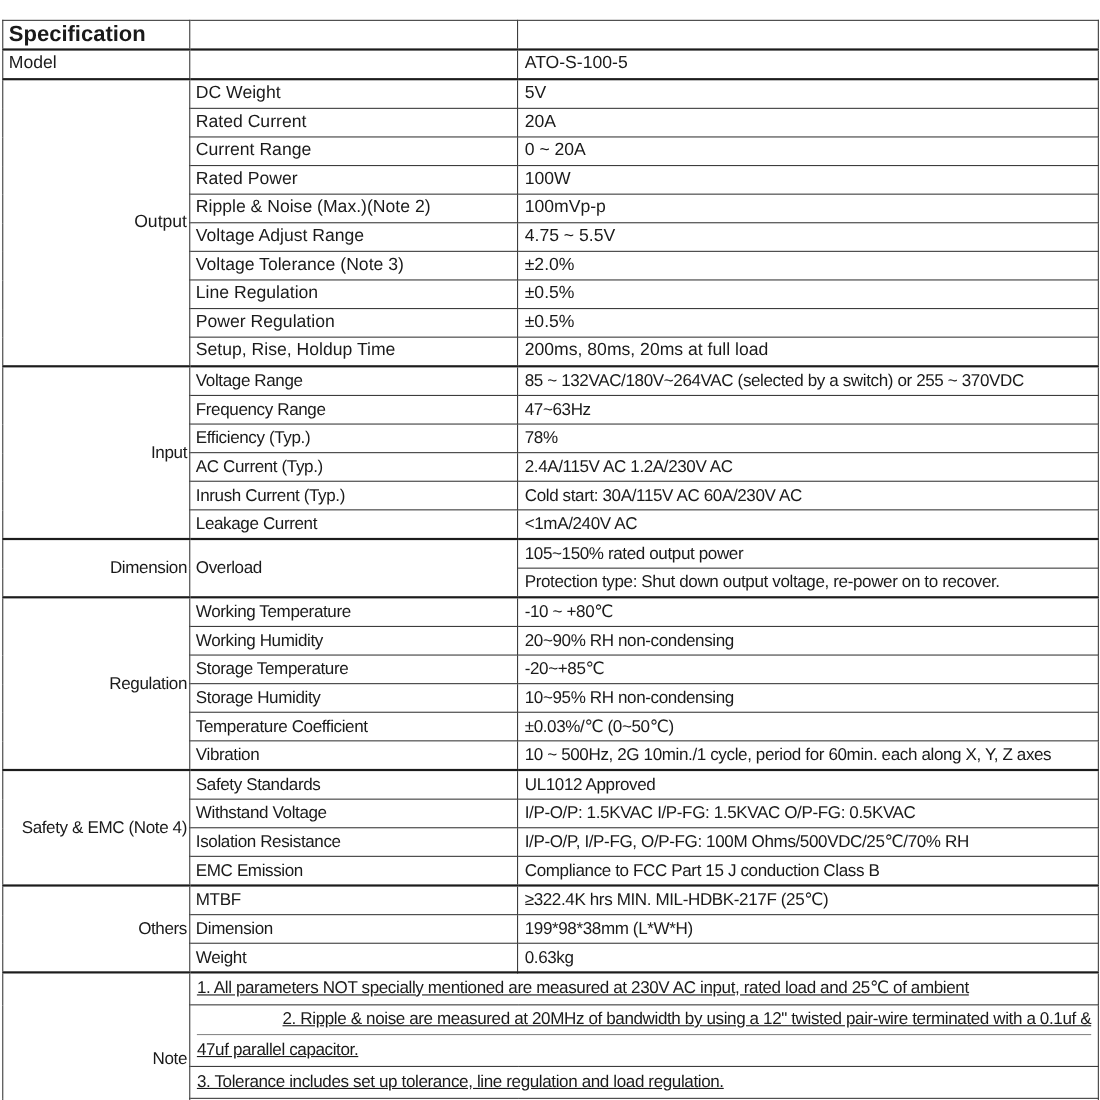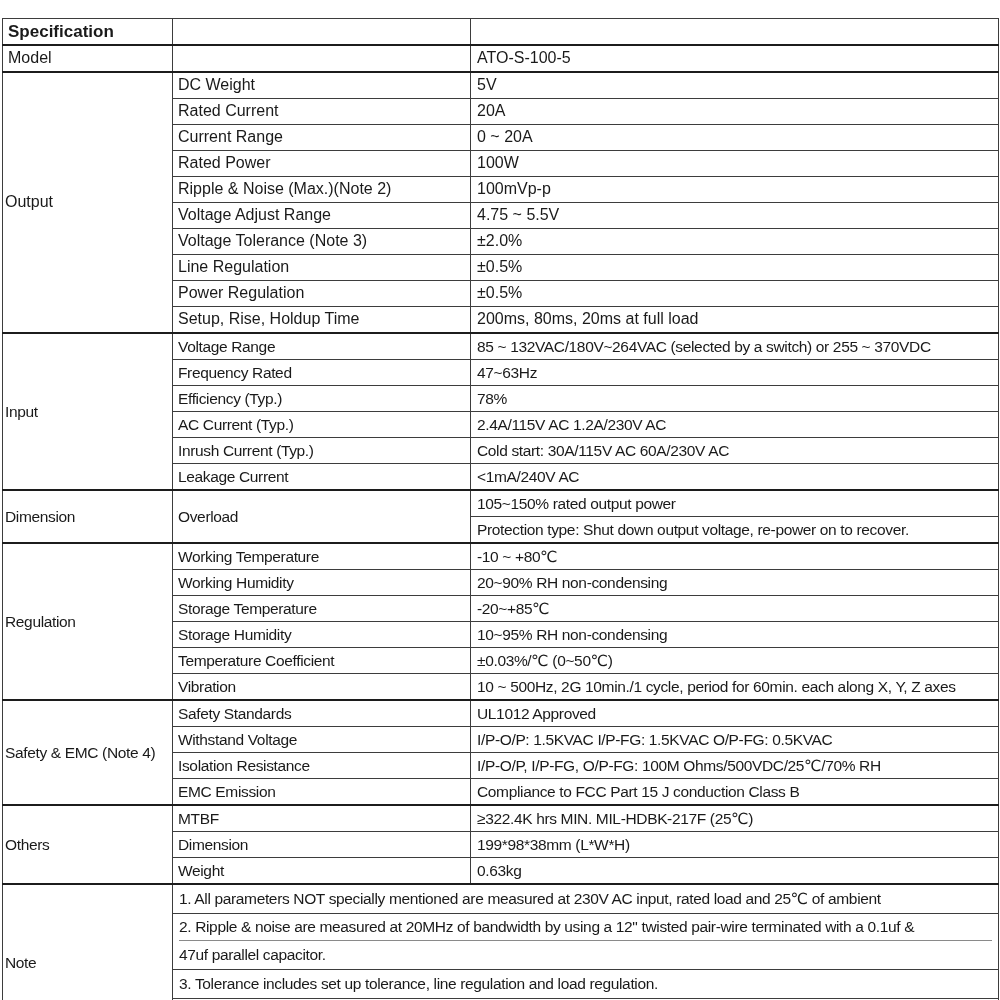--- a/index.html
+++ b/index.html
@@ -30,42 +30,44 @@
     font-size: 16px;
     line-height: 1.15;
     vertical-align: middle;
     overflow: hidden;
     white-space: nowrap;
   }
   tr.sec > td { border-top: 2px solid #1c1c1c; }
   table.spec { border-bottom: 2px solid #1c1c1c; }
   td.title {
     font-weight: bold;
-    font-size: 17px;
+    font-size: 20px;
     margin-top: 40px;
   }
   td.group {
-    text-align: left;
+    text-align: right;
     white-space: normal;
     padding: 0 2px;
   }
   td.v { padding-left: 6px; }
   tr.narrow td {
     letter-spacing: -0.35px;
     font-size: 15.5px;
   }
   td.note-cell {
     white-space: normal;
     padding: 1px 6px 2px 6px;
+    text-decoration: underline;
   }
   td.note-tall { height: 52px; vertical-align: top; }
   td.note-wrap { height: 39px; }
   .nline1 {
     border-bottom: 1px solid #8a8a8a;
     padding: 3px 0 4px 0;
+    text-align: right;
   }
   .nline2 { padding-top: 5px; }
 </style>
 </head>
 <body>
 
 <div class="page">
 <table class="spec">
   <colgroup>
         <col class="c1">
@@ -127,21 +129,21 @@
           <td class="p">Setup, Rise, Holdup Time</td>
           <td class="v">200ms, 80ms, 20ms at full load</td>
         </tr>
 
   <tr class="sec narrow">
     <td class="group" rowspan="6">Input</td>
     <td class="p">Voltage Range</td>
     <td class="v">85 ~ 132VAC/180V~264VAC (selected by a switch) or 255 ~ 370VDC</td>
   </tr>
   <tr class="narrow">
-          <td class="p">Frequency Rated</td>
+          <td class="p">Frequency Range</td>
           <td class="v">47~63Hz</td>
         </tr>
   <tr class="narrow">
           <td class="p">Efficiency (Typ.)</td>
           <td class="v">78%</td>
         </tr>
   <tr class="narrow">
           <td class="p">AC Current (Typ.)</td>
           <td class="v">2.4A/115V AC 1.2A/230V AC</td>
         </tr>

